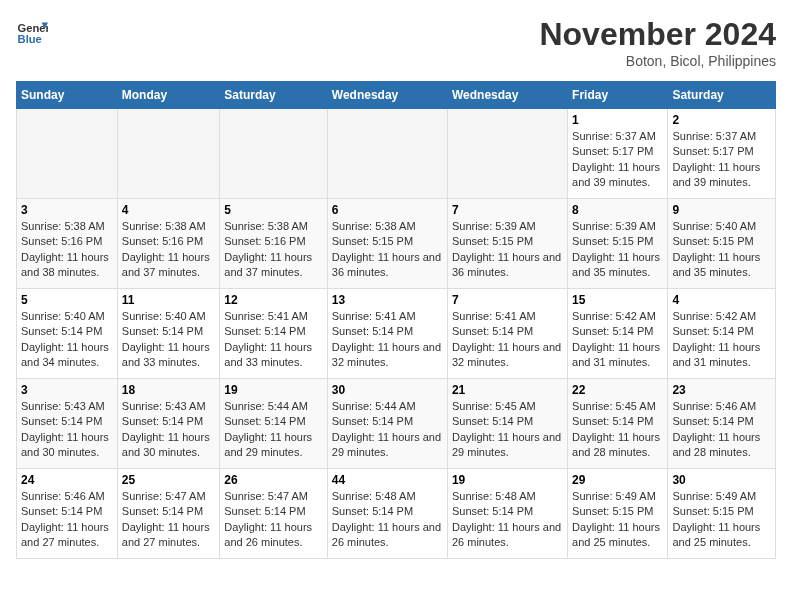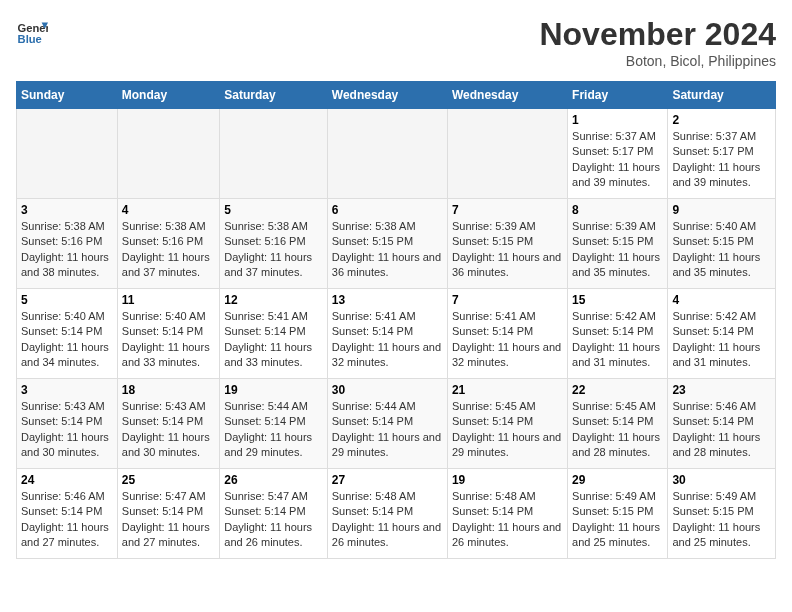--- a/index.html
+++ b/index.html
@@ -276,21 +276,21 @@
 Sunset: 5:14 PM
 Daylight: 11 hours and 27 minutes.</div>
         </td>
         <td>
           <span class="day-num">26</span>
           <div class="day-info">Sunrise: 5:47 AM
 Sunset: 5:14 PM
 Daylight: 11 hours and 26 minutes.</div>
         </td>
         <td>
-          <span class="day-num">27</span>
+          <span class="day-num">44</span>
           <div class="day-info">Sunrise: 5:48 AM
 Sunset: 5:14 PM
 Daylight: 11 hours and 26 minutes.</div>
         </td>
         <td>
           <span class="day-num">19</span>
           <div class="day-info">Sunrise: 5:48 AM
 Sunset: 5:14 PM
 Daylight: 11 hours and 26 minutes.</div>
         </td>

